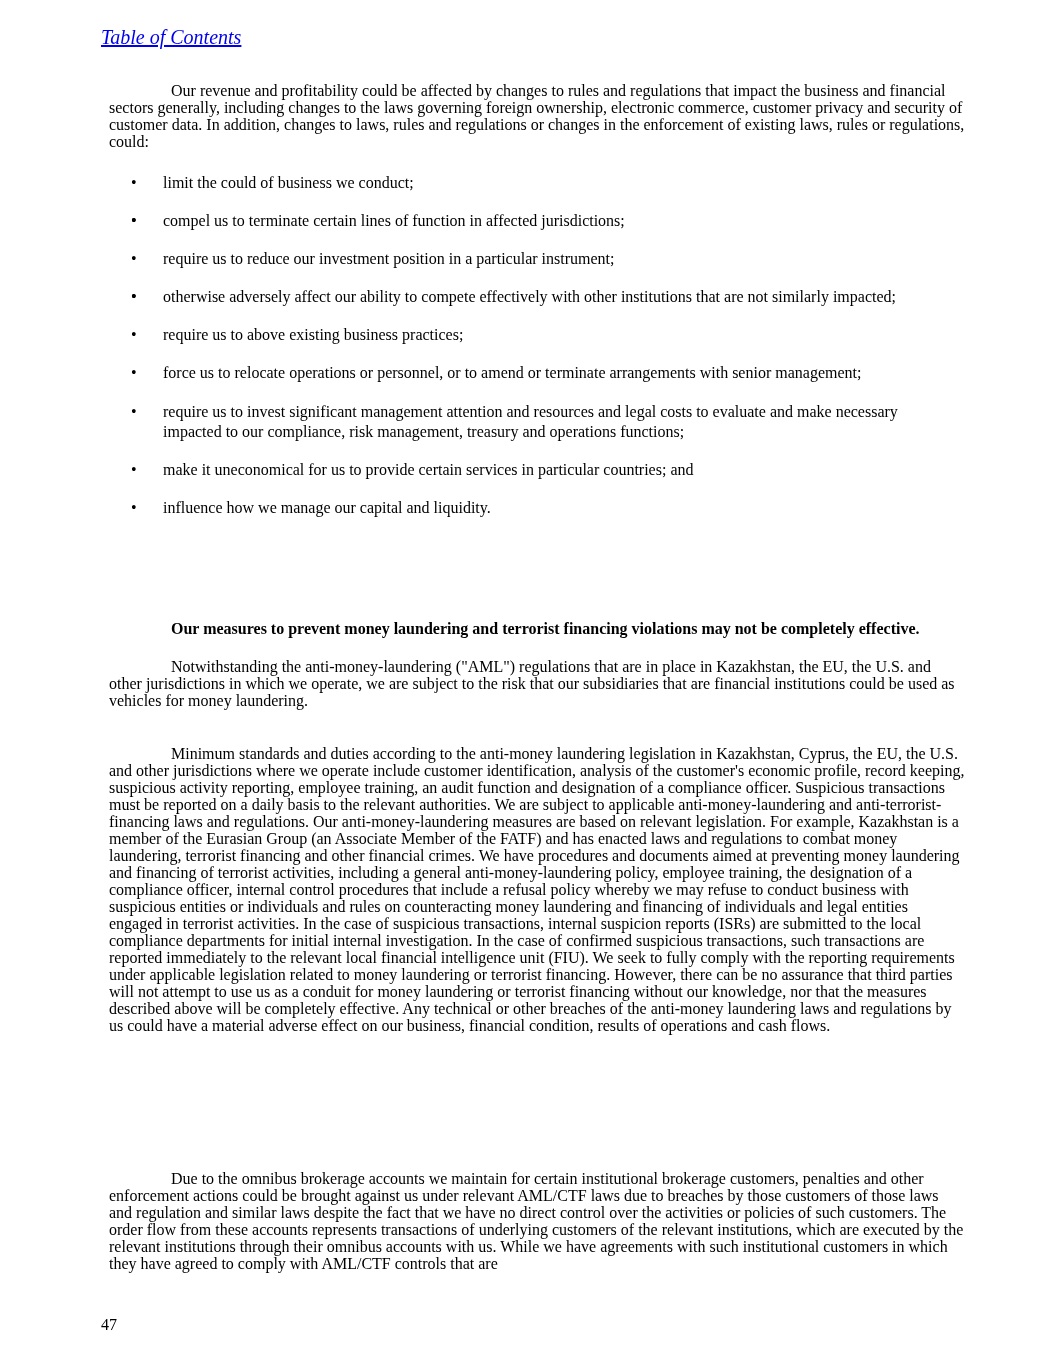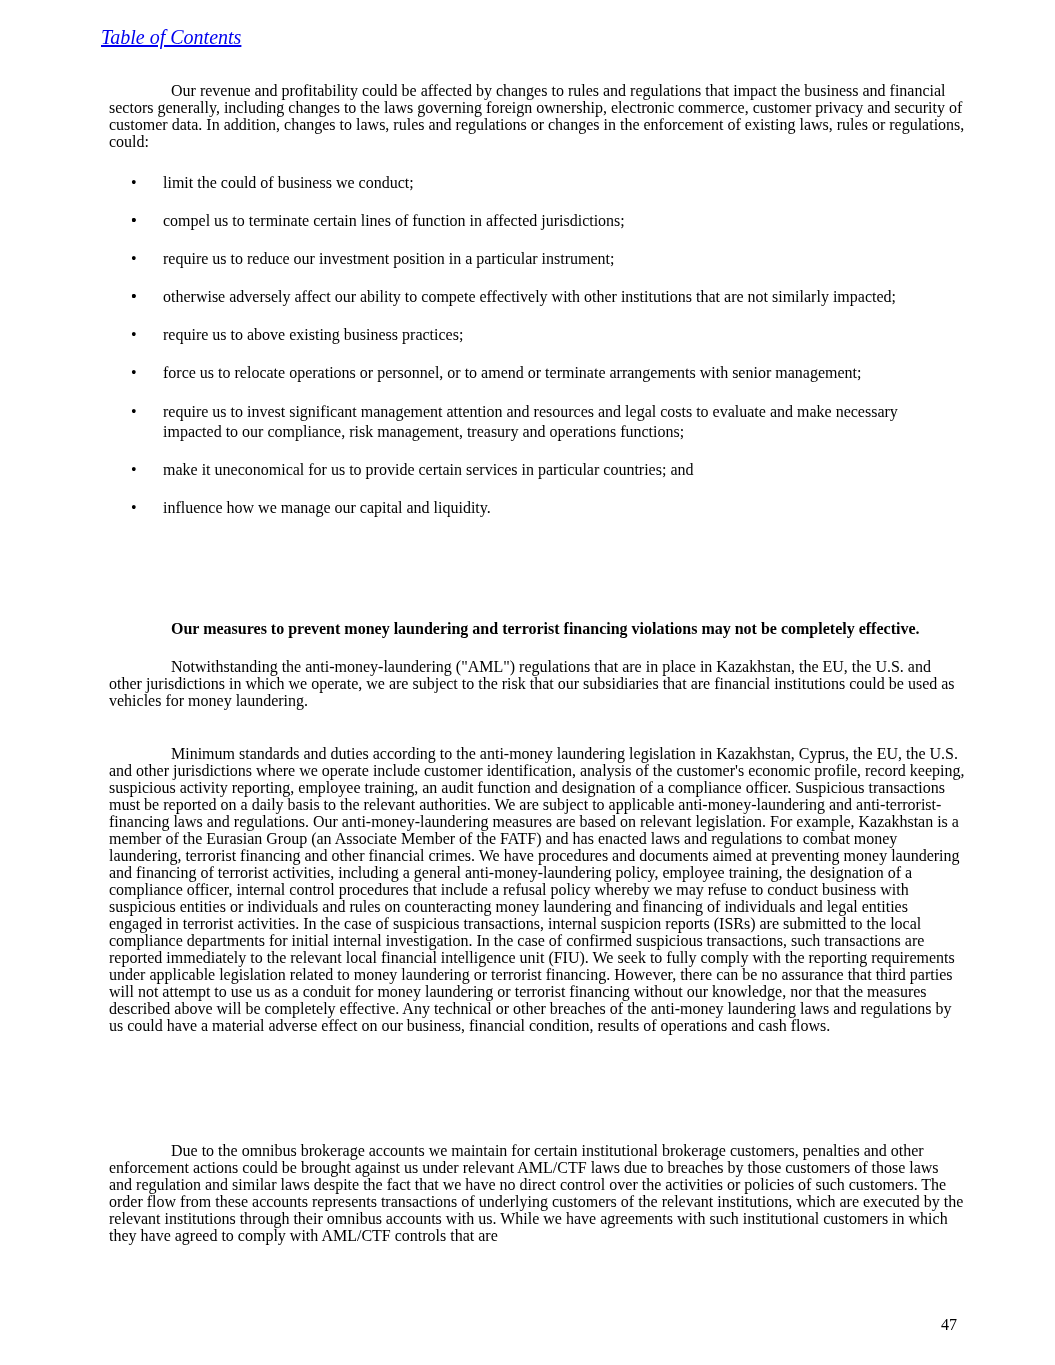--- a/index.html
+++ b/index.html
@@ -23,24 +23,24 @@
     .bullet {
       position: relative; padding-left: 62px; line-height: 20.6px; margin: 0 0 17.5px 0;
     }
     .bullet .dot { position: absolute; left: 30px; top: 0; }
     .heading {
       position: absolute; left: 62px; top: 611px; width: 800px;
       font-weight: bold; line-height: 20px; margin: 8px;
     }
     .p2 { top: 650px; }
     .p3 { top: 737px; }
-    .p4 { top: 1134px; }
+    .p4 { top: 1162px; }
     .page-number {
       position: absolute; left: 0; width: 856px; top: 1315px;
-      text-align: right; line-height: 20px;
+      text-align: left; line-height: 20px;
     }
   </style>
 </head>
 <body>
 
 <div class="page">
 
   <a class="toc-link">Table of Contents</a>
 
   <p class="para p1">Our revenue and profitability could be affected by changes to rules and regulations that impact the business and financial sectors generally, including changes to the laws governing foreign ownership, electronic commerce, customer privacy and security of customer data. In addition, changes to laws, rules and regulations or changes in the enforcement of existing laws, rules or regulations, could:</p>

